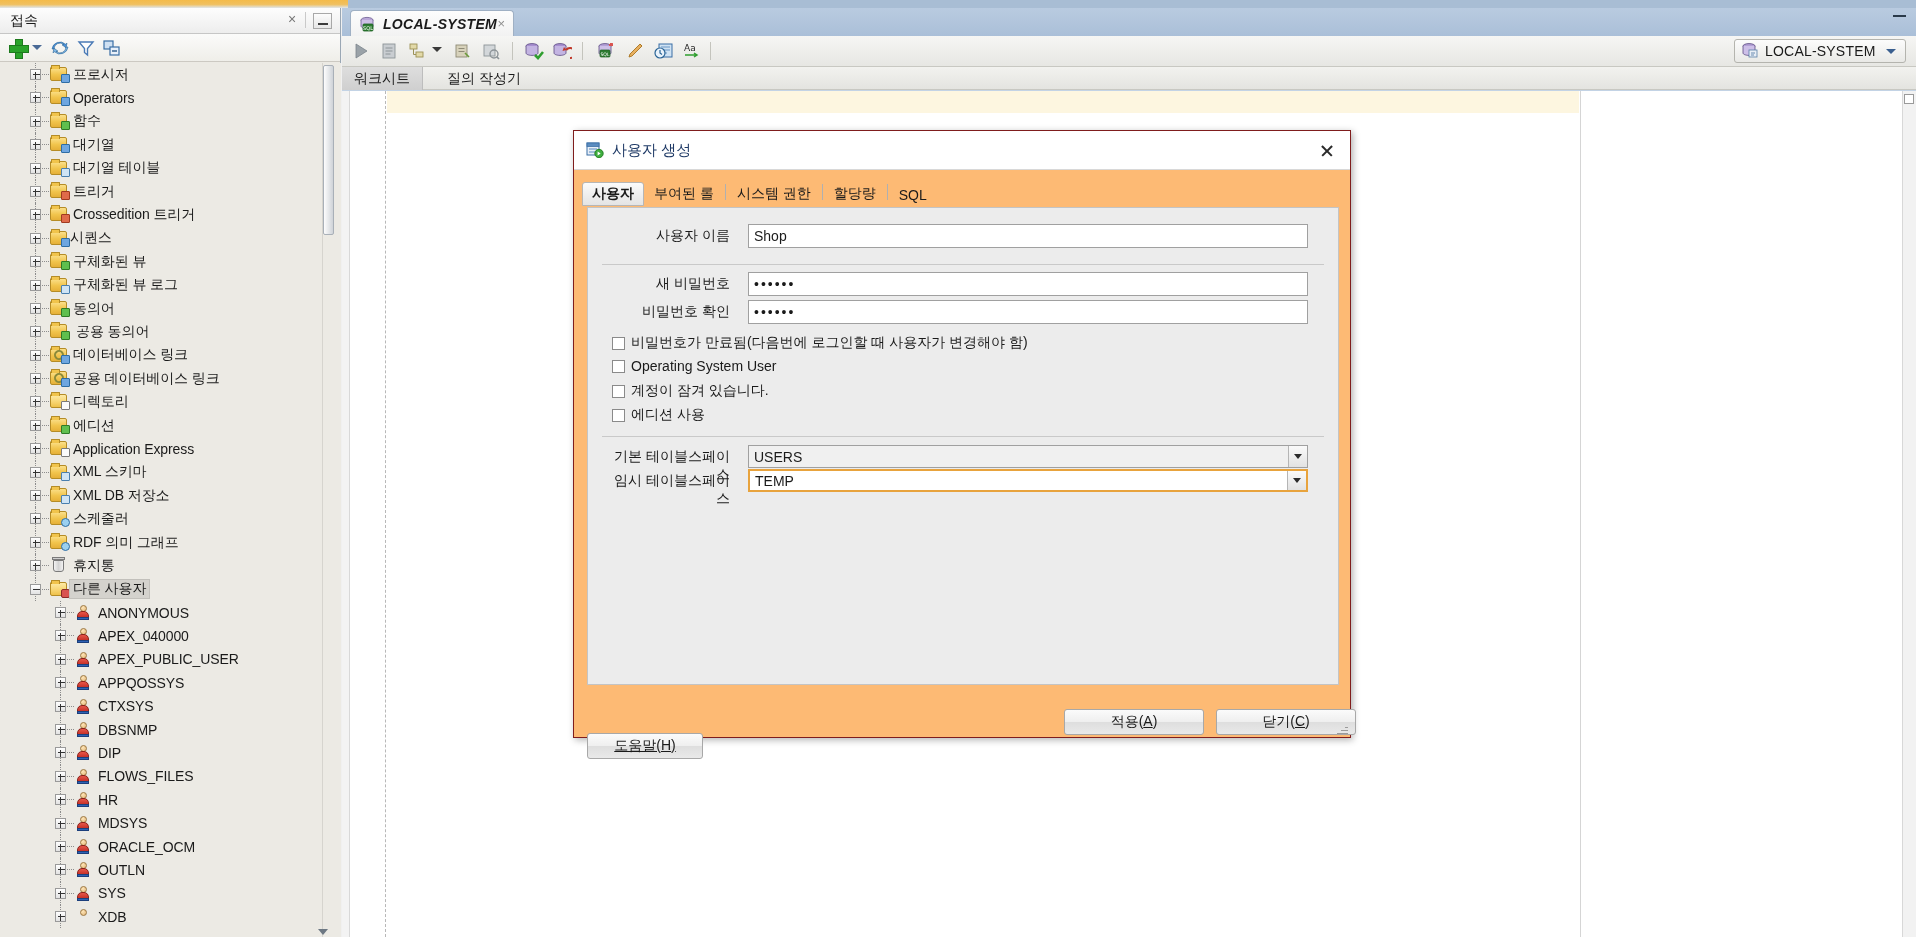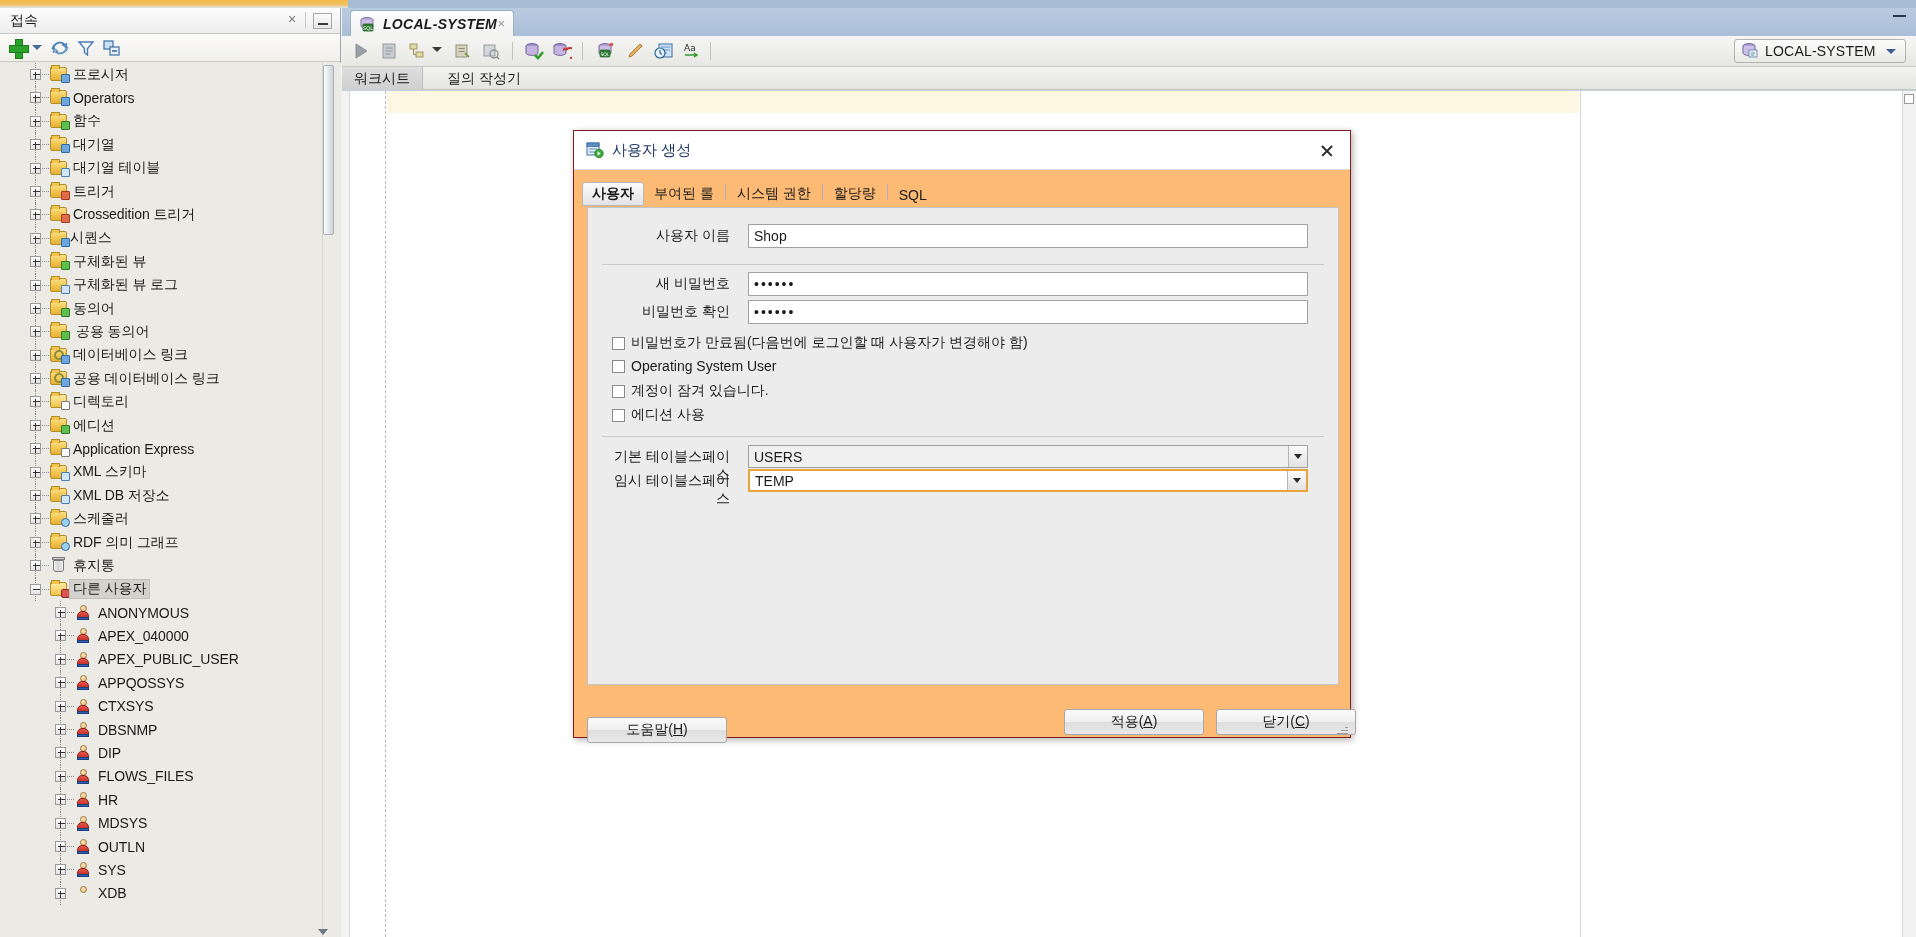--- a/index.html
+++ b/index.html
@@ -786,20 +786,33 @@
             <div class="vline" style="left: 60px;"></div>
             <div class="expander plus" style="left: 55px; top: 6px;"></div>
             <div class="dots" style="left: 67px; top: 11px; width: 7px;"></div>
             <div class="ticon" style="left: 75px; top: 3px;">
               <span class="person">
                 <span class="head"></span>
                 <span class="body"></span>
                 <span class="base"></span>
               </span>
             </div>
+            <div class="tlabel" style="left: 98px;">ORACLE_OCM</div>
+          </div>
+          <div class="tnode">
+            <div class="vline" style="left: 60px;"></div>
+            <div class="expander plus" style="left: 55px; top: 6px;"></div>
+            <div class="dots" style="left: 67px; top: 11px; width: 7px;"></div>
+            <div class="ticon" style="left: 75px; top: 3px;">
+              <span class="person">
+                <span class="head"></span>
+                <span class="body"></span>
+                <span class="base"></span>
+              </span>
+            </div>
             <div class="tlabel" style="left: 98px;">OUTLN</div>
           </div>
           <div class="tnode">
             <div class="vline" style="left: 60px;"></div>
             <div class="expander plus" style="left: 55px; top: 6px;"></div>
             <div class="dots" style="left: 67px; top: 11px; width: 7px;"></div>
             <div class="ticon" style="left: 75px; top: 3px;">
               <span class="person">
                 <span class="head"></span>
                 <span class="body"></span>
@@ -1047,21 +1060,21 @@
 
       <div class="frm-label" style="position:absolute; left:14px; top:264px; width:128px;">임시 테이블스페이스</div>
       <div class="combo focusorange" style="left:160px; top:261px; width:560px;">
         <span>TEMP</span>
         <span class="cb-btn">
             <span class="cb-caret"></span>
           </span>
       </div>
     </div>
 
-    <div class="dlg-btn" style="left:13px; top:586px; width:140px;">
+    <div class="dlg-btn" style="left:13px; top:602px; width:116px;text-decoration:underline;">
       <span><span>도움말(</span><u>H</u><span>)</span></span>
     </div>
     <div class="dlg-btn" style="left:490px; top:578px; width:140px;">
       <span><span>적용(</span><u>A</u><span>)</span></span>
     </div>
     <div class="dlg-btn" style="left:642px; top:578px; width:140px;">
       <span><span>닫기(</span><u>C</u><span>)</span></span>
     </div>
 
     <div class="resize-grip">

